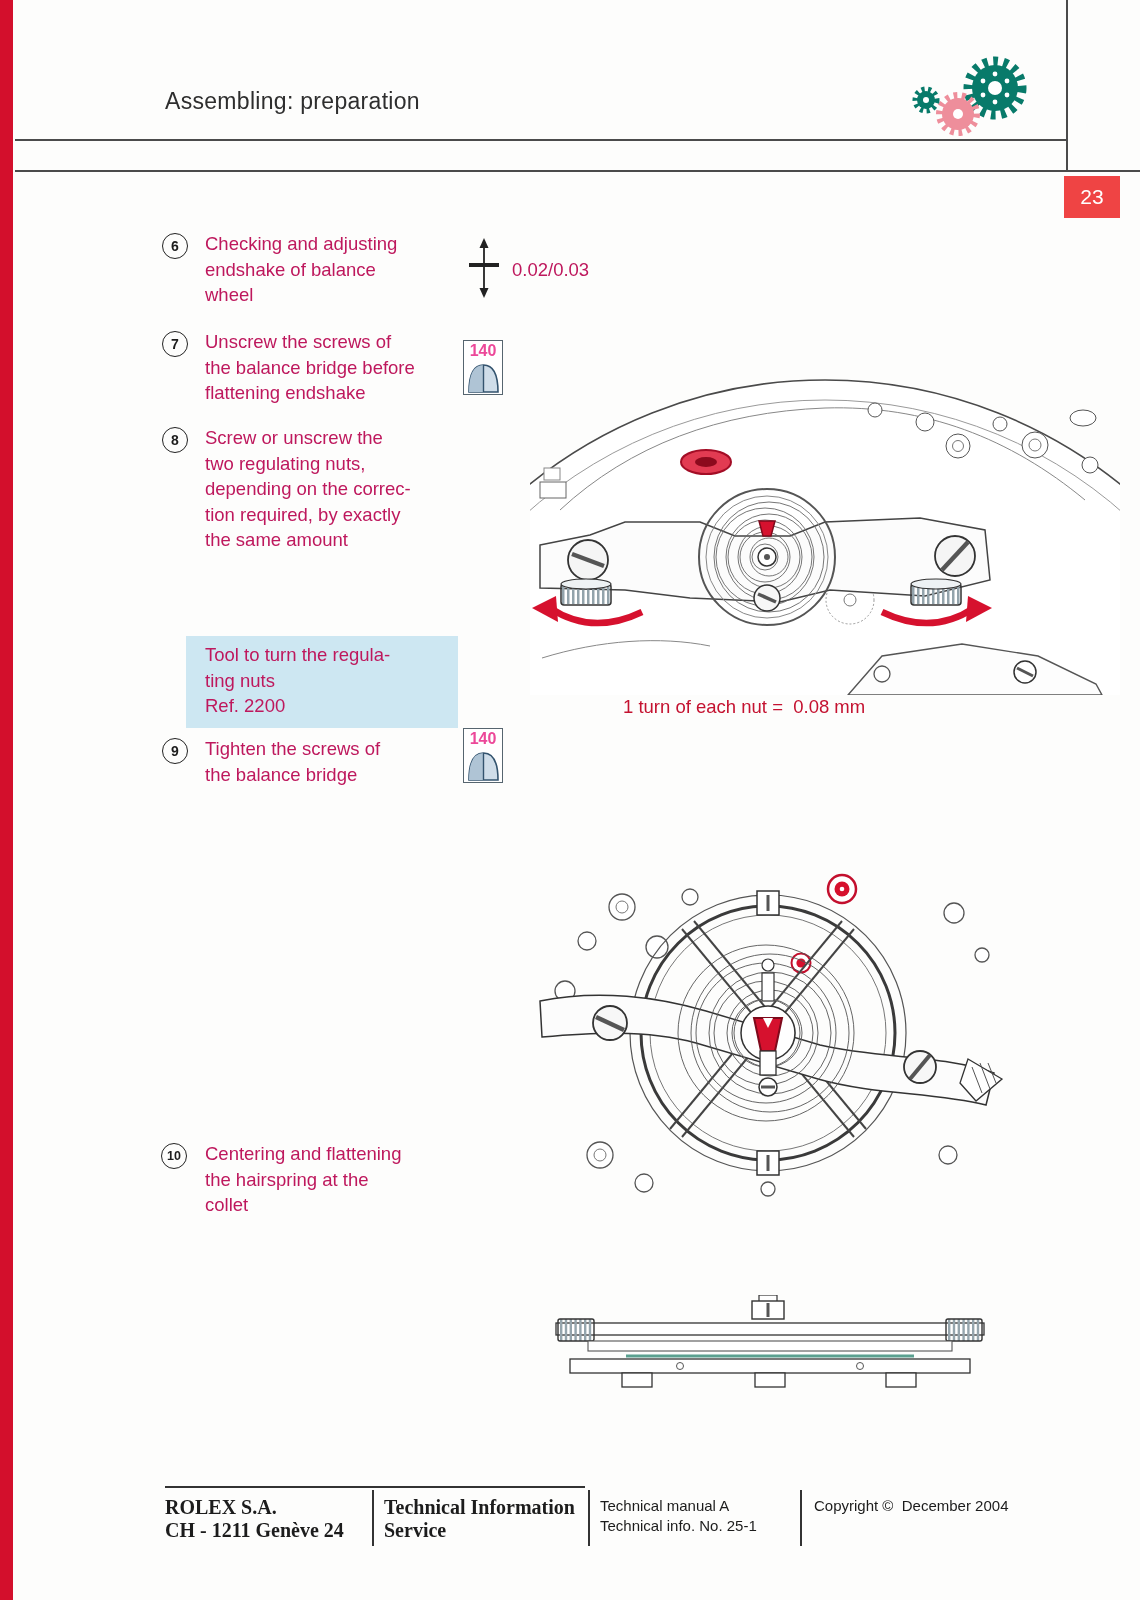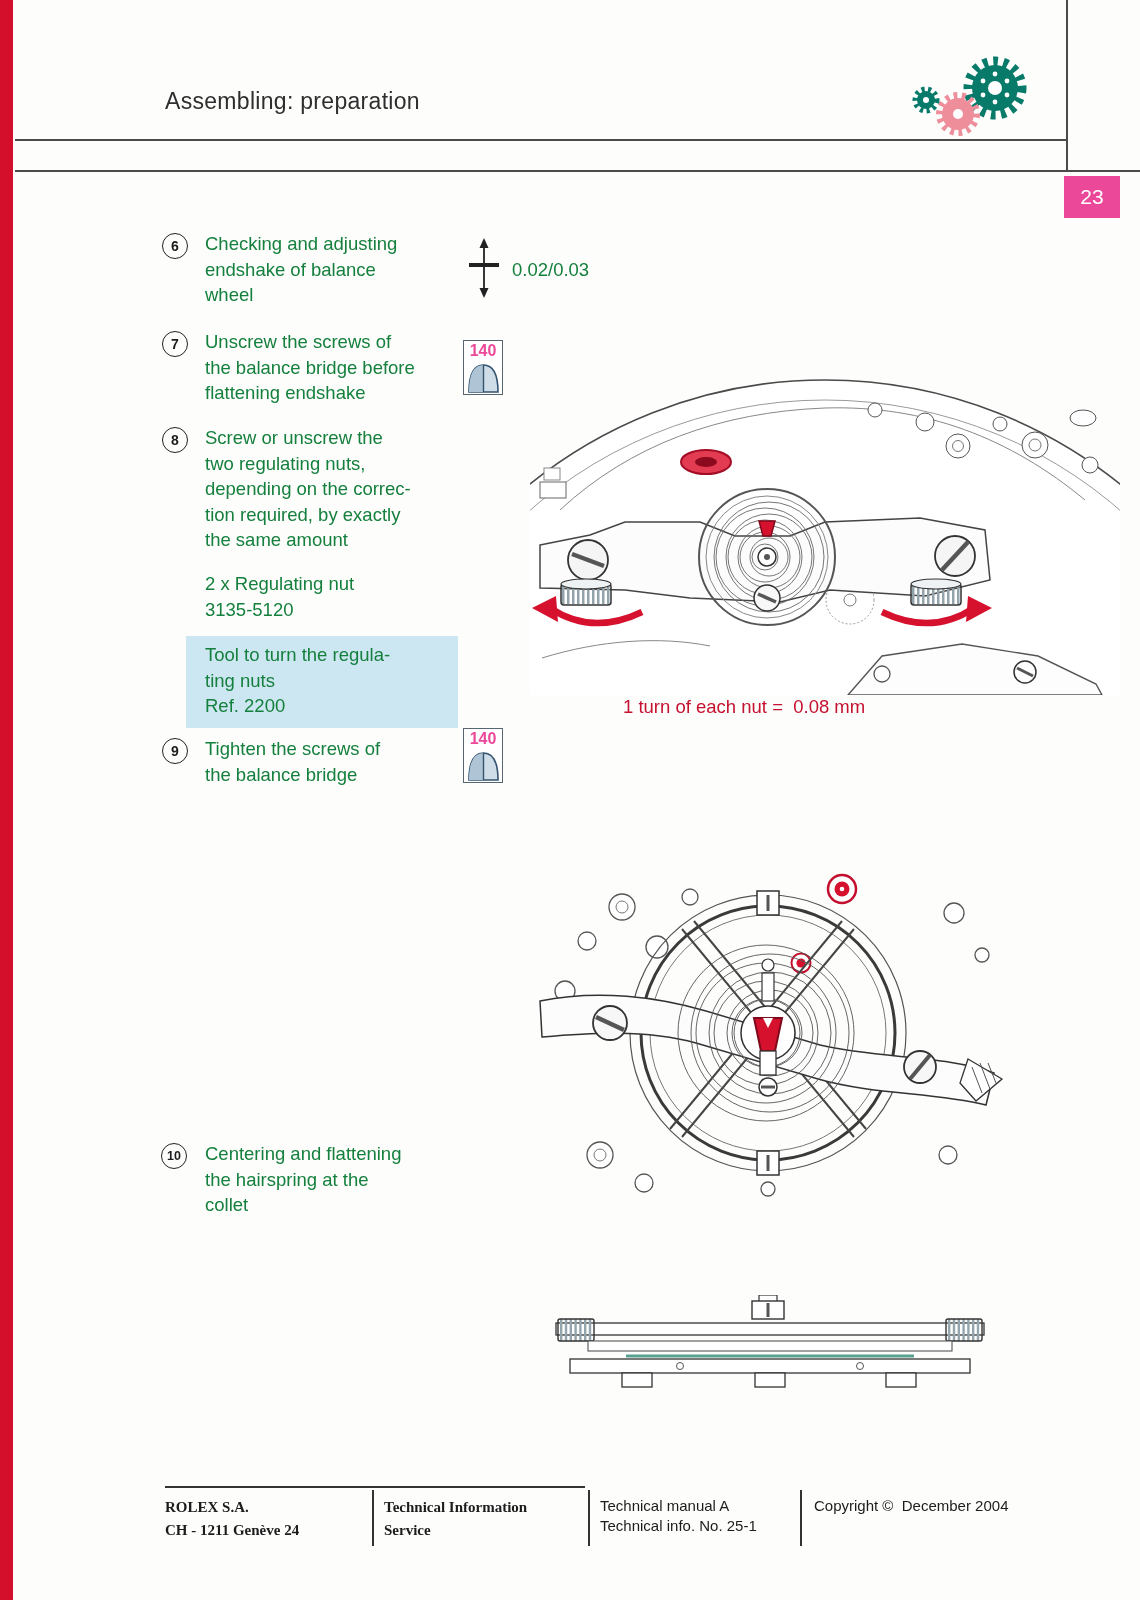--- a/index.html
+++ b/index.html
@@ -5,31 +5,31 @@
   *{margin:0;padding:0;box-sizing:border-box}
   body{background:#ffffff}
   .page{position:relative;width:1140px;height:1600px;background:#fdfdfc;
         font-family:"Liberation Sans",sans-serif;color:#1c1c1c;overflow:hidden}
   .abs{position:absolute}
   .stripe{left:0;top:0;width:13px;height:1600px;background:#d30f2c}
   .title{left:165px;top:88px;font-size:23px;color:#2e2e2e;letter-spacing:.3px}
   .hr1{left:15px;top:139px;width:1052px;height:2px;background:#4b4b4b}
   .hr2{left:15px;top:170px;width:1125px;height:2px;background:#4b4b4b}
   .vr{left:1066px;top:0;width:2px;height:172px;background:#4b4b4b}
-  .pagebox{left:1064px;top:176px;width:56px;height:42px;background:#ec4899;color:#fff;
+  .pagebox{left:1064px;top:176px;width:56px;height:42px;background:#ef4444;color:#fff;
            font-size:21px;display:flex;align-items:center;justify-content:center}
   .circle{width:26px;height:26px;border:1.7px solid #222;border-radius:50%;
           display:flex;align-items:center;justify-content:center;font-size:14px;font-weight:bold}
   .circle.sm{font-size:12.5px}
-  .stept{font-size:18.5px;line-height:25.5px;white-space:pre-line;color:#15803d;width:280px}
+  .stept{font-size:18.5px;line-height:25.5px;white-space:pre-line;color:#be185d;width:280px}
   .notebox{left:186px;top:636px;width:272px;padding:6px 2px 9px 19px;background:#cde7f2}
   .red-ann{left:623px;top:696px;font-size:18.5px;color:#c41230}
   .tool{width:40px;height:55px;border:1.5px solid #56656f;background:#fff;text-align:center}
   .tool .num{color:#ec4899;font-size:16px;font-weight:bold;line-height:20px;display:block}
-  .fserif{font-family:"Liberation Serif",serif;font-weight:bold;font-size:15px;line-height:23px;white-space:pre-line}
+  .fserif{font-family:"Liberation Serif",serif;font-weight:bold;font-size:20px;line-height:23px;white-space:pre-line}
   .fsans{font-size:15px;line-height:20px;white-space:pre-line}
   .fdiv{width:1.6px;height:56px;background:#333;top:1490px}
   .fhr{left:165px;top:1486px;width:420px;height:1.6px;background:#333}
   svg{display:block}
 </style>
 </head>
 <body>
 
 <div class="page">
 
@@ -89,22 +89,20 @@
       <line x1="18.5" y1="4" x2="18.5" y2="31" stroke="#33536e" stroke-width="1.4"></line>
     </svg>
   </div>
 
   <div class="abs circle" style="left:162px;top:427px">8</div>
   <div class="abs stept" style="left:205px;top:425px">Screw or unscrew the
 two regulating nuts,
 depending on the correc-
 tion required, by exactly
 the same amount</div>
-  <div class="abs stept" style="left:205px;top:571px">2 x Regulating nut
-3135-5120</div>
   <div class="abs notebox">
     <div class="stept" style="position:static">Tool to turn the regula-
 ting nuts
 Ref. 2200</div>
   </div>
 
   <div class="abs red-ann">1 turn of each nut =&nbsp; 0.08 mm</div>
 
   <div class="abs circle" style="left:162px;top:738px">9</div>
   <div class="abs stept" style="left:205px;top:736px">Tighten the screws of

